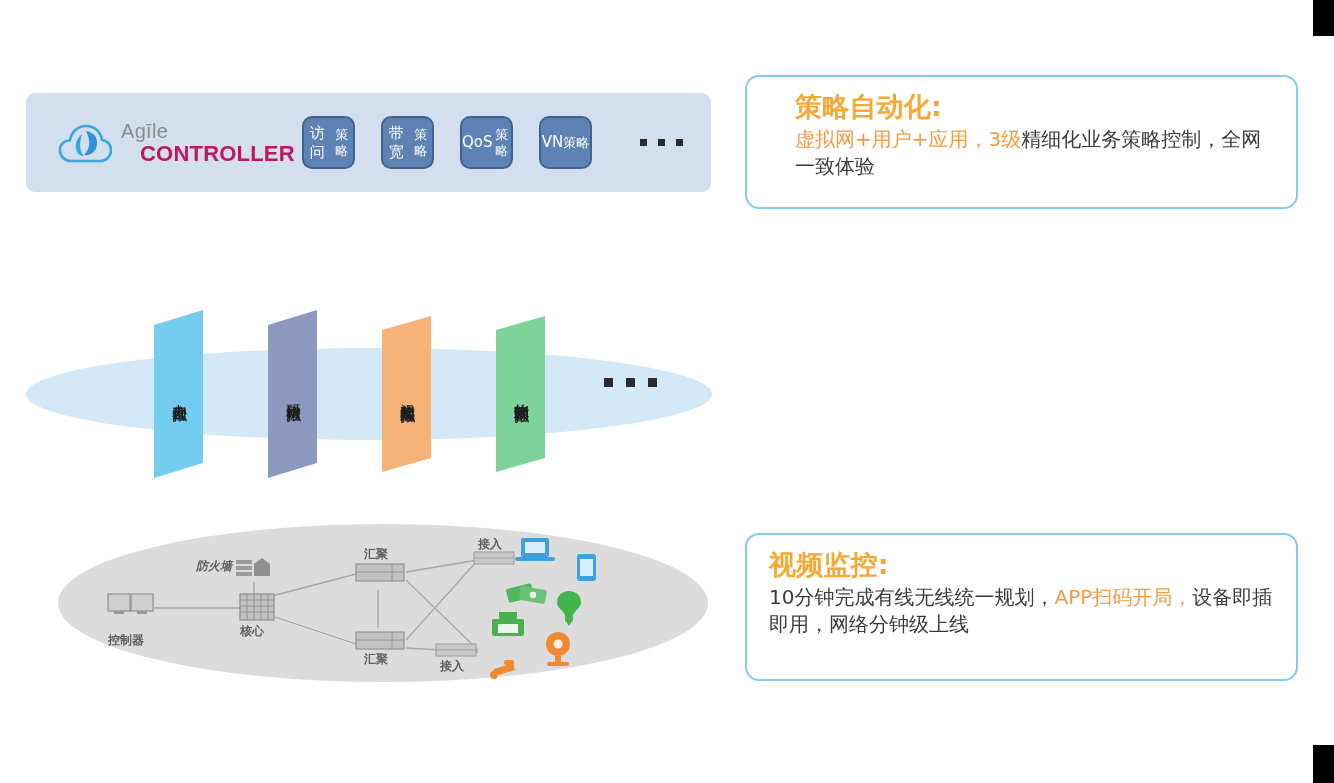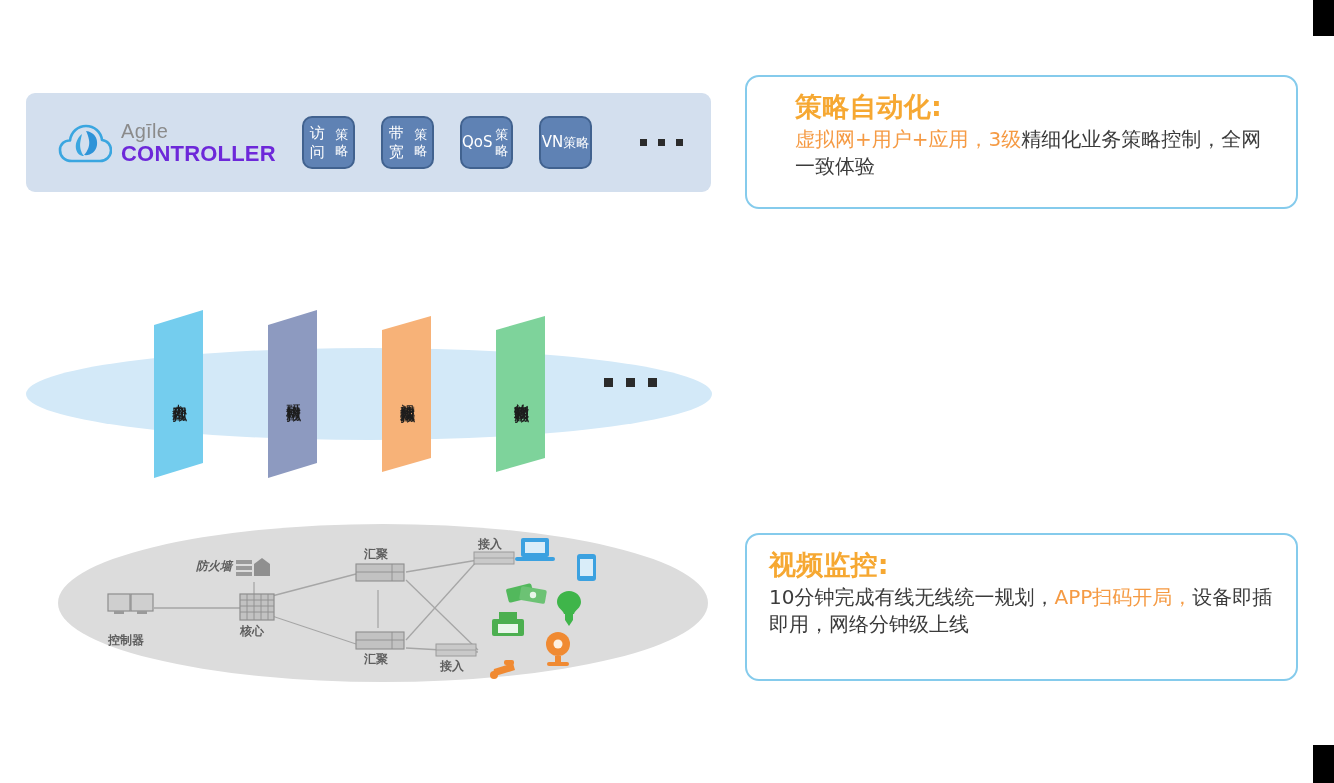--- a/index.html
+++ b/index.html
@@ -58,24 +58,25 @@
   .logo-text { line-height: 1; }
   .logo-agile {
     font-size: 20px;
     color: #8b8b8b;
     letter-spacing: .3px;
     font-family: "Liberation Sans", sans-serif;
   }
   .logo-controller {
     font-size: 22px;
     font-weight: 700;
-    color: #6d28d9;
+    color: #be185d;
     letter-spacing: .2px;
     margin-top: 2px;
     font-family: "Liberation Sans", sans-serif;
+    margin-left: 19px;
   }
 
   .policy-row {
     display: flex;
     align-items: center;
     gap: 26px;
     margin-left: 8px;
   }
   .policy-chip {
     width: 53px;

